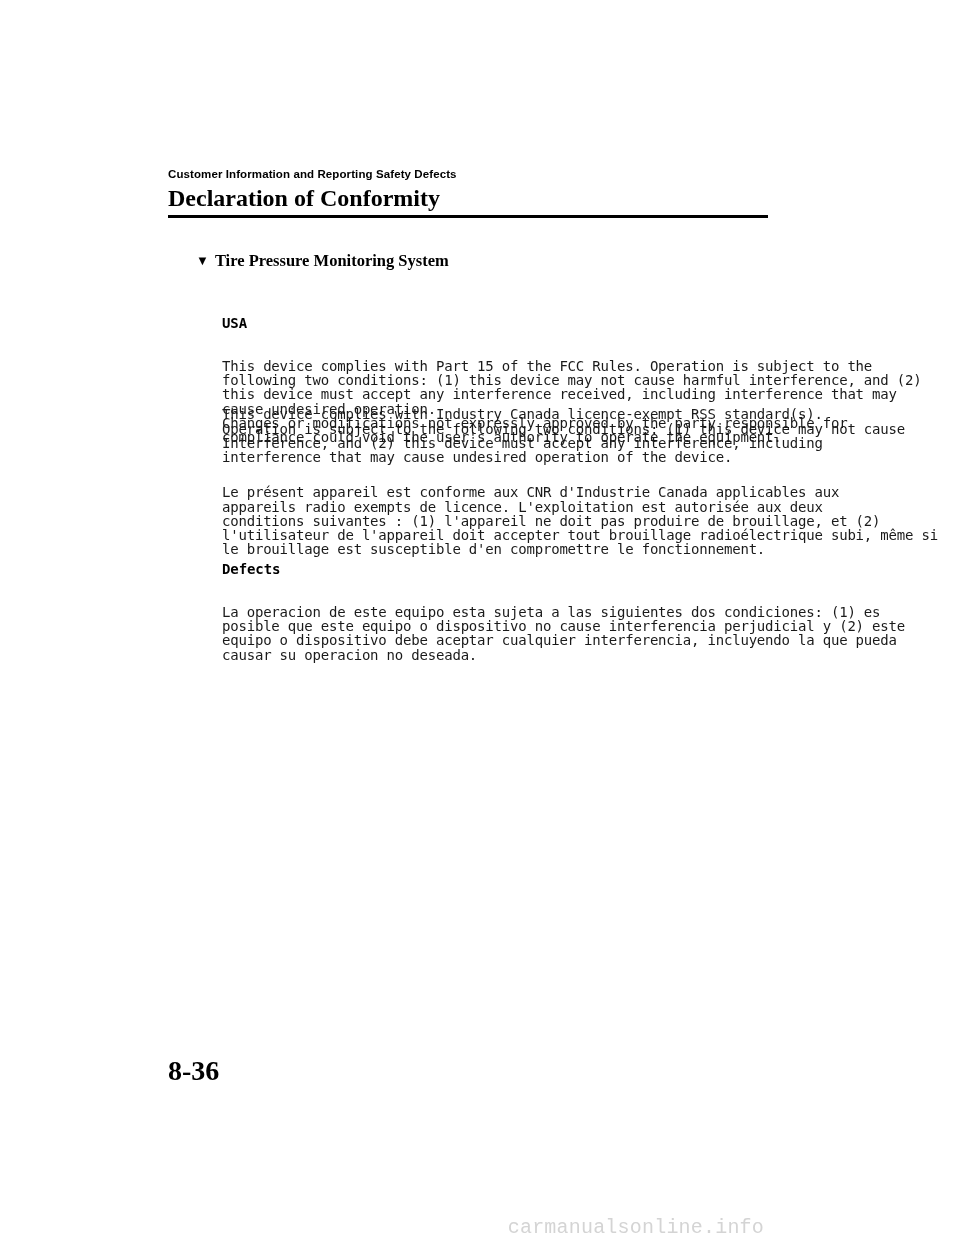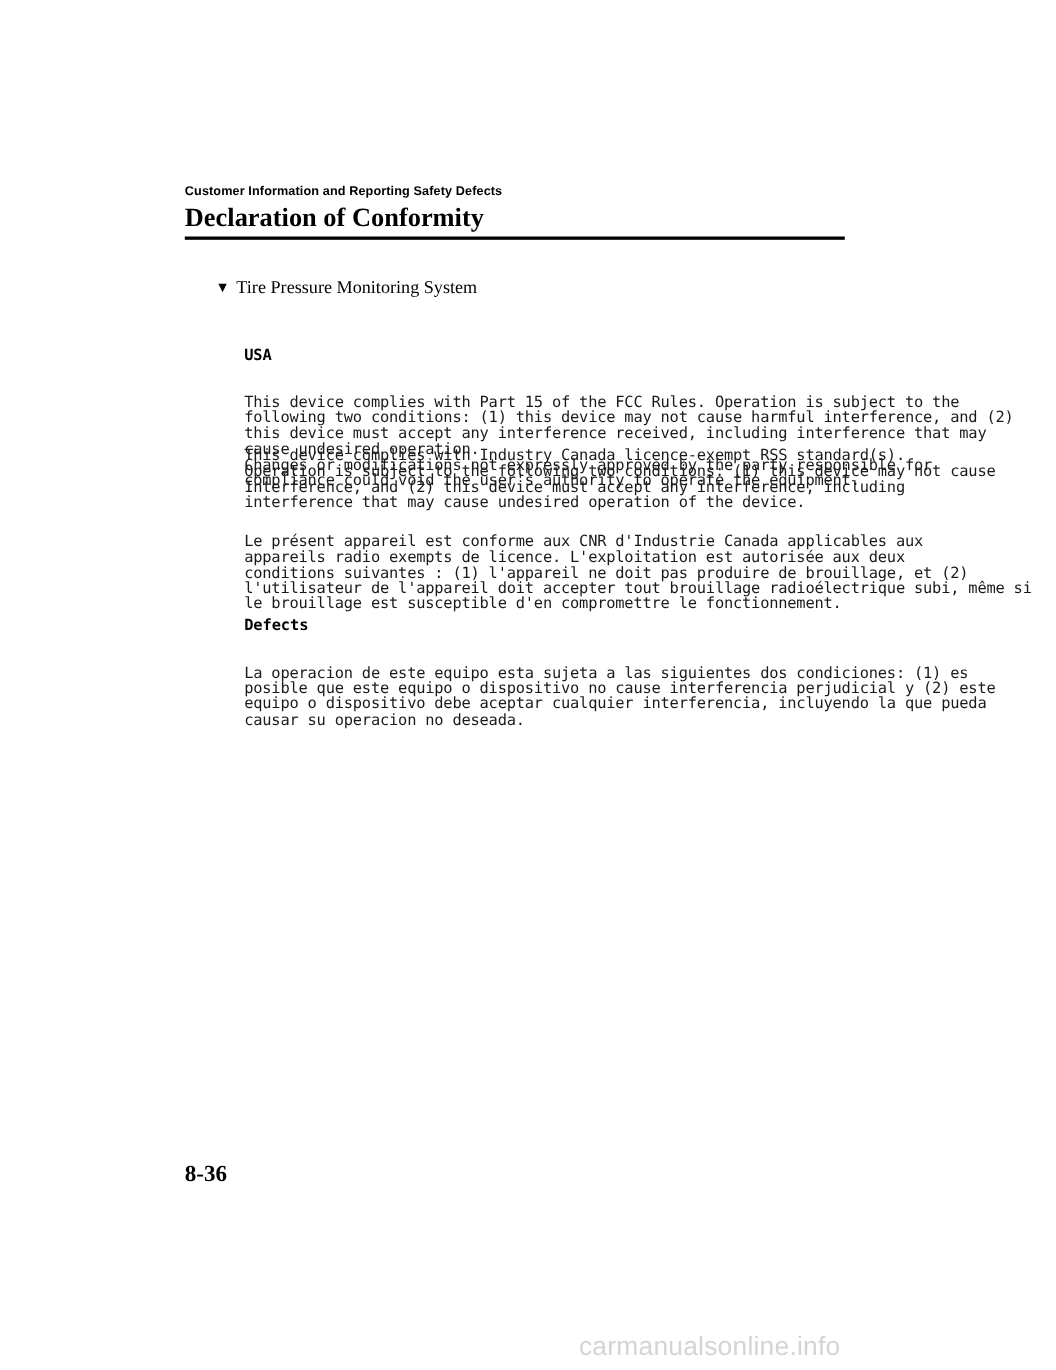--- a/index.html
+++ b/index.html
@@ -66,21 +66,21 @@
   }
   .tri {
     font-size: 13px;
     line-height: 1;
     color: #000;
     position: relative;
     top: -1px;
   }
   .section-head-text {
     font-family: "Liberation Serif", serif;
-    font-weight: normal;
+    font-weight: bold;
     font-size: 16.5px;
     color: #000;
   }
 
   
   .block {
     position: absolute;
     left: 222px;
     font-family: "DejaVu Sans Mono", monospace;
     font-size: 14px;
@@ -105,31 +105,31 @@
   #block-fr     { top: 457px; }
   #block-mexico { top: 534px; }
 
   
   .page-number {
     position: absolute;
     left: 168px;
     top: 1055px;
     font-family: "Liberation Serif", serif;
     font-weight: bold;
-    font-size: 21px;
+    font-size: 28px;
     color: #000;
   }
 
   
   .watermark {
     position: absolute;
     right: 8px;
     bottom: 6px;
-    font-family: Liberation Sans, sans-serif;
-    font-size: 24px;
+    font-family: Liberation Mono, monospace;
+    font-size: 20px;
     color: #d4d4d4;
     letter-spacing: 0.2px;
     white-space: nowrap;
   }
 </style>
 </head>
 <body>
 
 <div class="page">
 

